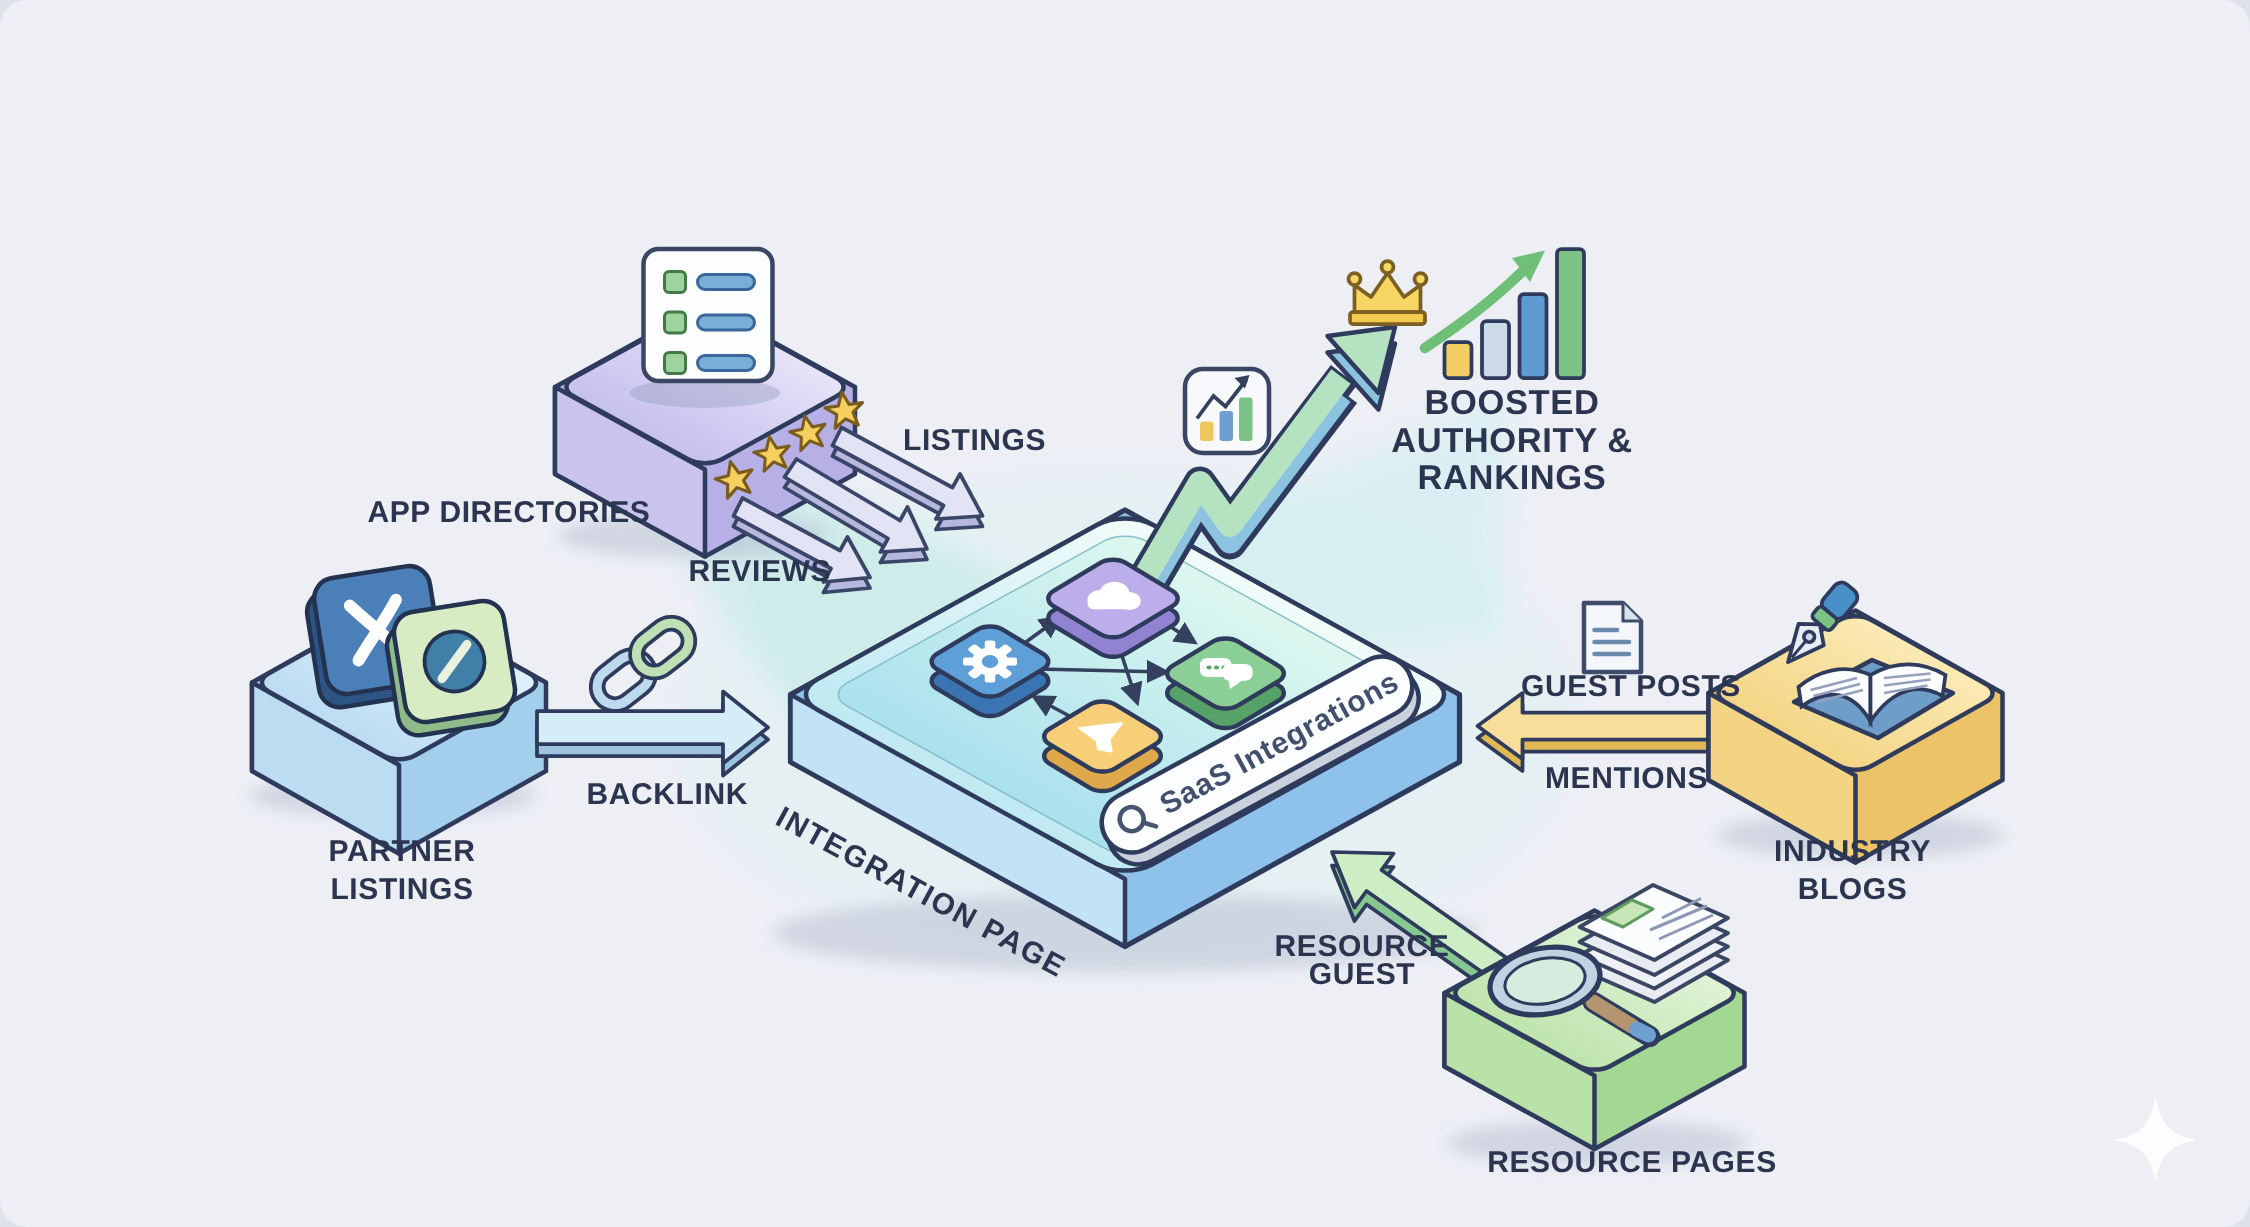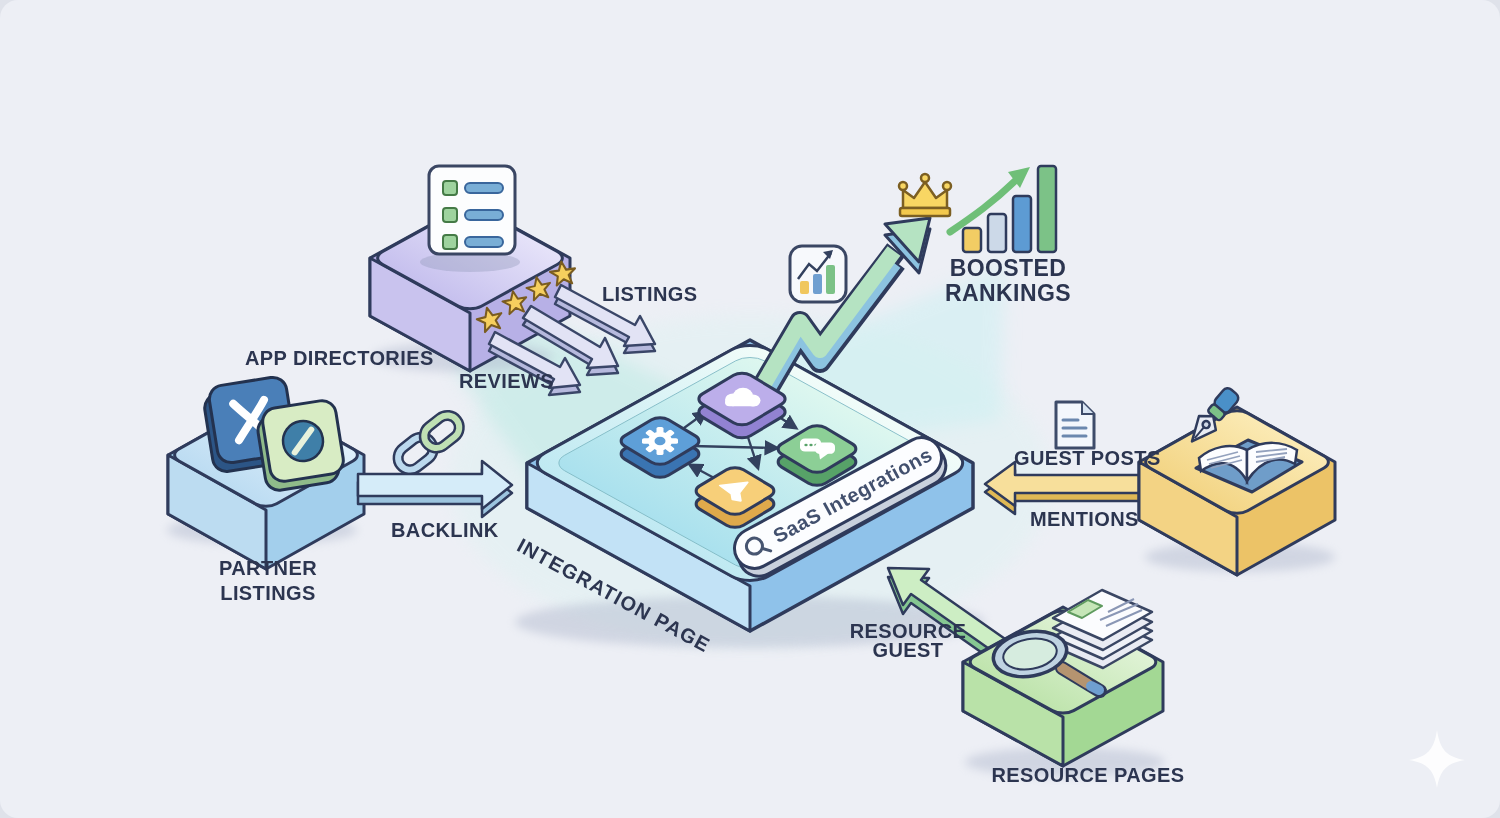--- a/index.html
+++ b/index.html
@@ -346,40 +346,45 @@
     <g transform="translate(1030,654) rotate(-10)">
       <ellipse rx="37" ry="22" fill="#bfd3e2" stroke="#2f3b5c" stroke-width="3.5"></ellipse>
       <ellipse rx="27" ry="15" fill="#d6ecdf" stroke="#2f3b5c" stroke-width="2"></ellipse>
     </g>
   </g>
 
   <path d="M1437,730 C1440,750 1447,757 1465,760 C1447,763 1440,770 1437,788 C1434,770 1427,763 1409,760 C1427,757 1434,750 1437,730 Z" fill="#ffffff" opacity="0.85"></path>
 </svg>
 
 
-<div class="lbl node" style="left:245px; top:331px;margin-top:16px;">APP DIRECTORIES</div>
+<div class="lbl node" style="left:245px; top:331px;">APP DIRECTORIES</div>
 <div class="lbl small" style="left:602px; top:283px;">LISTINGS</div>
 <div class="lbl small" style="left:459px; top:370px;">REVIEWS</div>
 
 <div class="lbl node center" style="left:180px; top:556px; width:176px; line-height:25px;">
   <div>PARTNER</div>
   <div>LISTINGS</div>
 </div>
 <div class="lbl small" style="left:391px; top:519px;">BACKLINK</div>
 
 <div class="lbl node" style="left:524px; top:534px; transform:rotate(28.5deg); transform-origin:0 0; letter-spacing:1.2px;">INTEGRATION PAGE</div>
 
 <div class="lbl node center" style="left:898px; top:256px; width:220px; font-size:23px; line-height:25px;">
   <div>BOOSTED</div>
+  <div>AUTHORITY &amp;</div>
   <div>RANKINGS</div>
 </div>
 
 <div class="lbl small" style="left:1014px; top:447px;text-align:center;">GUEST POSTS</div>
 <div class="lbl small" style="left:1030px; top:508px;">MENTIONS</div>
 
+<div class="lbl node center" style="left:1145px; top:556px; width:180px; line-height:25px;">
+  <div>INDUSTRY</div>
+  <div>BLOGS</div>
+</div>
 
 <div class="lbl small center" style="left:848px; top:622px; width:120px; line-height:19px;">
   <div>RESOURCE</div>
   <div>GUEST</div>
 </div>
 
 <div class="lbl node center" style="left:963px; top:764px; width:200px;margin-left:25px;">RESOURCE PAGES</div>
 
 </div>
 

